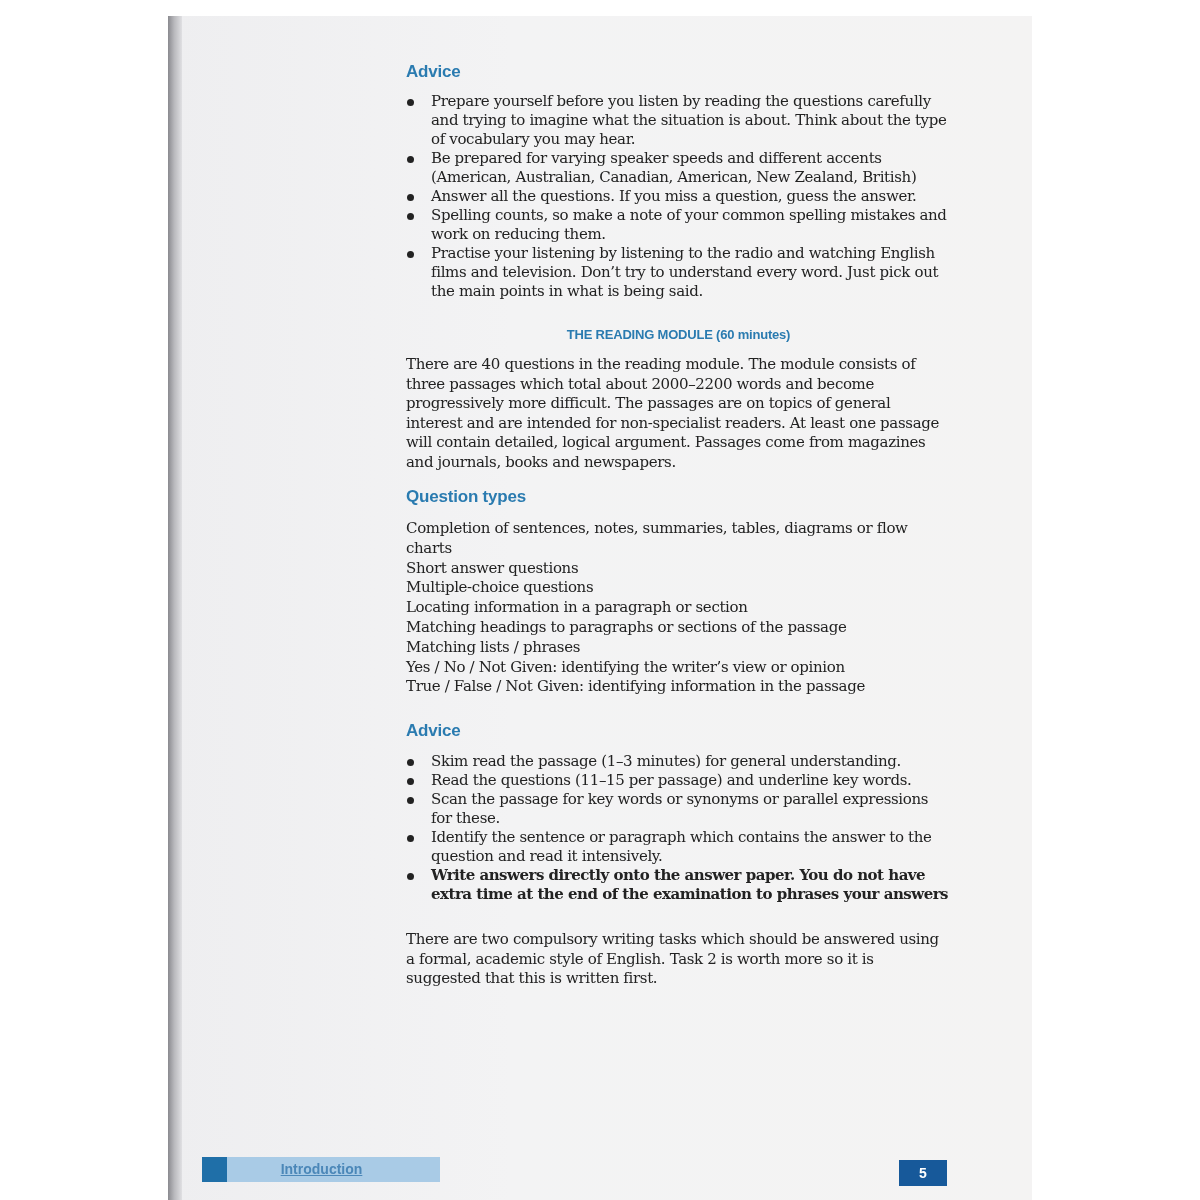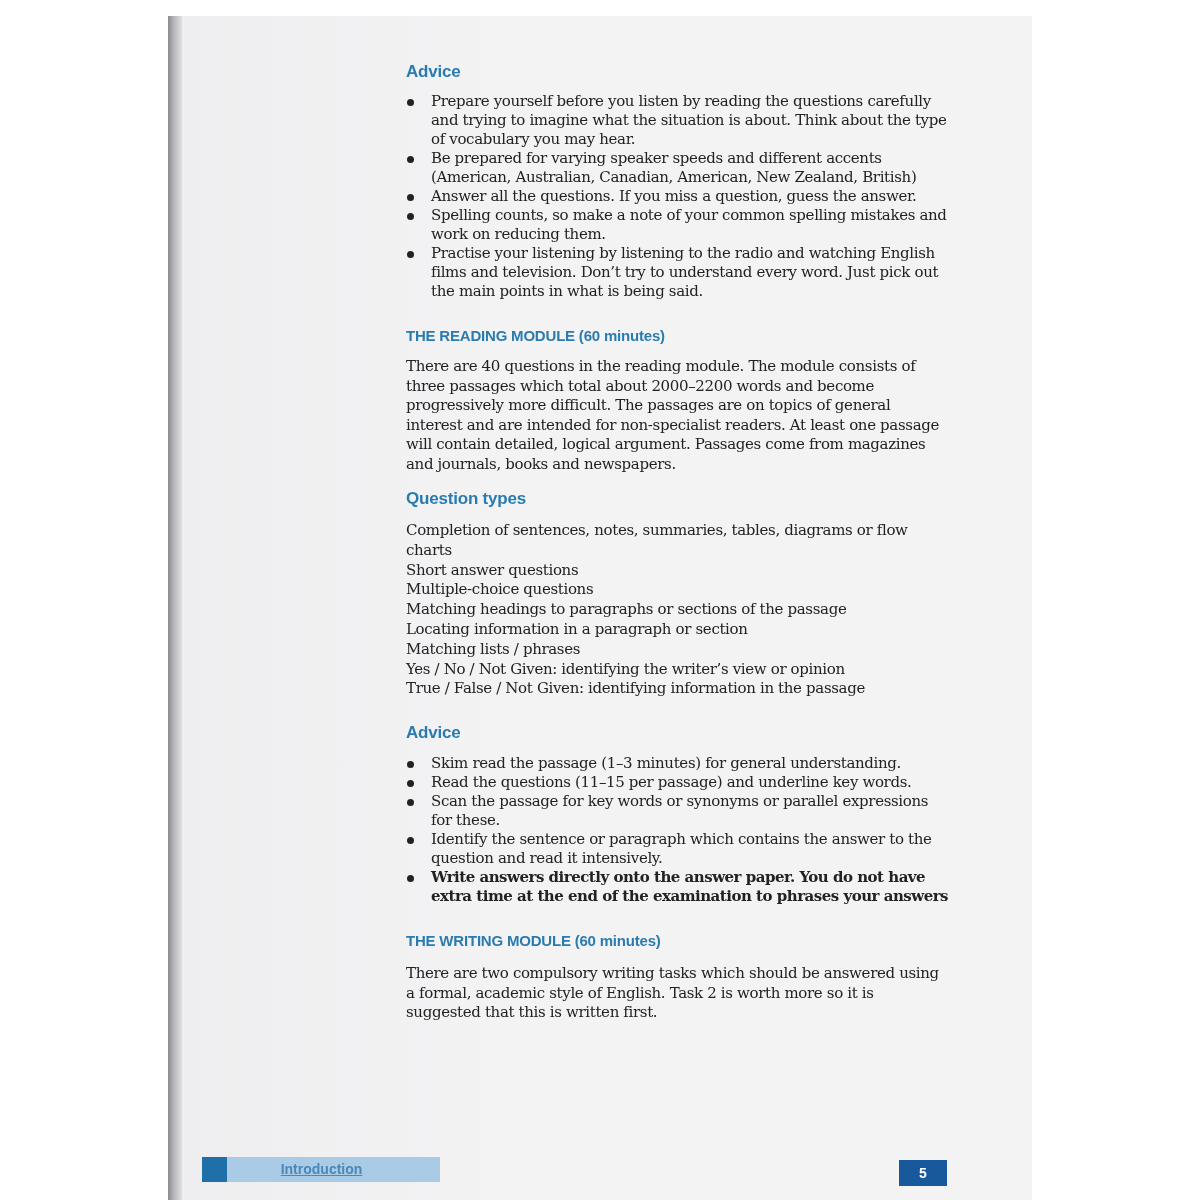--- a/index.html
+++ b/index.html
@@ -45,21 +45,22 @@
     }
     .heading {
       font-family: "Liberation Sans", "DejaVu Sans", sans-serif;
       font-weight: bold;
       color: #2a7bb0;
       font-size: 17px;
       margin: 0;
       letter-spacing: -0.2px;
     }
     .heading.caps {
-      font-size: 15px;
+      font-size: 13px;
+      text-align: center;
     }
     .body-text {
       font-size: 15px;
       line-height: 19.5px;
       margin: 0;
       letter-spacing: -0.35px;
     }
     ul.bullets {
       list-style: none;
       margin: 0;
@@ -165,41 +166,40 @@
       <h2 class="heading caps" style="margin-bottom:13px;">THE READING MODULE (60 minutes)</h2>
       <p class="body-text">There are 40 questions in the reading module. The module consists of three passages which total about 2000–2200 words and become progressively more difficult. The passages are on topics of general interest and are intended for non-specialist readers. At least one passage will contain detailed, logical argument. Passages come from magazines and journals, books and newspapers.</p>
     </section>
 
     <section style="margin-top:15px;">
       <h3 class="heading" style="margin-bottom:12px;">Question types</h3>
       <ul class="qt-list">
         <li>Completion of sentences, notes, summaries, tables, diagrams or flow charts</li>
         <li>Short answer questions</li>
         <li>Multiple-choice questions</li>
+        <li>Locating information in a paragraph or section</li>
         <li>Matching headings to paragraphs or sections of the passage</li>
-        <li>Locating information in a paragraph or section</li>
         <li>Matching lists / phrases</li>
         <li>Yes / No / Not Given: identifying the writer’s view or opinion</li>
         <li>True / False / Not Given: identifying information in the passage</li>
       </ul>
     </section>
 
     <section style="margin-top:24px;">
       <h3 class="heading" style="margin-bottom:11px;">Advice</h3>
       <ul class="bullets">
         <li><span class="bullet"></span><span>Skim read the passage (1–3 minutes) for general understanding.</span></li>
         <li><span class="bullet"></span><span>Read the questions (11–15 per passage) and underline key words.</span></li>
         <li><span class="bullet"></span><span>Scan the passage for key words or synonyms or parallel expressions for these.</span></li>
         <li><span class="bullet"></span><span>Identify the sentence or paragraph which contains the answer to the question and read it intensively.</span></li>
         <li class="bold"><span class="bullet"></span><span>Write answers directly onto the answer paper. You do not have extra time at the end of the examination to phrases your answers</span></li>
       </ul>
     </section>
 
     <section style="margin-top:26px;">
-      <h2 class="heading caps" style="margin-bottom:15px;">THE WRITING MODULE (60 minutes)</h2>
       <p class="body-text">There are two compulsory writing tasks which should be answered using a formal, academic style of English. Task 2 is worth more so it is suggested that this is written first.</p>
     </section>
   </div>
 
   <div class="footer-bar">
     <div class="accent"></div>
     <div class="label">Introduction</div>
   </div>
 
   <div class="page-number">5</div>

